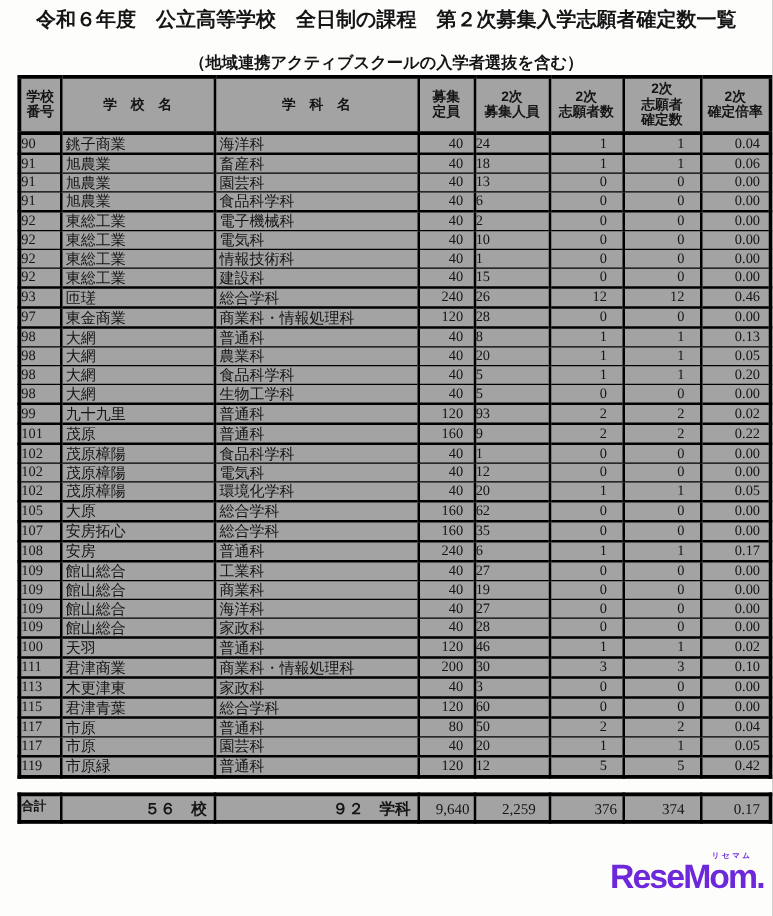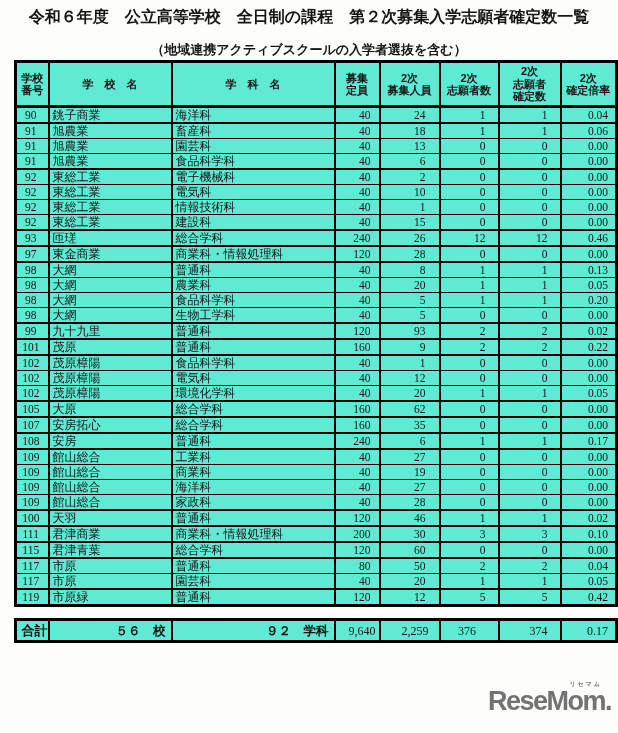--- a/index.html
+++ b/index.html
@@ -13,53 +13,53 @@
     font-weight:bold;font-size:16px;letter-spacing:0px;line-height:19px;
   }
   .subtitle{
     text-align:center;
     font-family:"Liberation Sans","DejaVu Sans",sans-serif;
     font-weight:bold;font-size:13px;line-height:15px;margin-top:16px;
   }
   .twrap{margin-left:14px;margin-top:3px;}
   table{
     border-collapse:collapse;table-layout:fixed;width:601px;
-    border:3px solid #000;background:#5eead4;
+    border:3px solid #000;background:#a3a3a3;
   }
   td{
     border-style:solid;border-color:#000;border-width:1px 2px;
     overflow:hidden;white-space:nowrap;padding:0;
   }
   thead td{
     border-bottom-width:3px;border-top-width:3px;
     font-family:"Liberation Sans","DejaVu Sans",sans-serif;
     font-weight:bold;font-size:11px;line-height:12.5px;
     text-align:center;vertical-align:middle;height:42px;
   }
   tbody td{height:14px;font-size:12px;line-height:14px;vertical-align:middle;}
   tr.grp td{border-top-width:2px;}
-  .c0{text-align:center;padding-right:3px;font-size:11.5px;position:relative;}
+  .c0{text-align:left;padding-right:3px;font-size:11.5px;position:relative;}
   .c1{text-align:left;padding-left:3px;}
   .c2{text-align:left;padding-left:3px;}
   .c3{text-align:right;padding-right:8px;font-size:11.5px;}
-  .c4{text-align:right;padding-right:13px;font-size:11.5px;}
+  .c4{text-align:left;padding-right:13px;font-size:11.5px;}
   .c5{text-align:right;padding-right:12px;font-size:11.5px;}
   .c6{text-align:right;padding-right:12px;font-size:11.5px;}
   .c7{text-align:right;padding-right:7px;font-size:11.5px;}
   .totwrap{margin-left:14px;margin-top:11px;}
   .totwrap table td{border-width:2px;height:19px;}
-  .tlabel{font-family:Liberation Sans, sans-serif;font-weight:bold;
-          font-size:13px;text-align:right;}
+  .tlabel{font-family:Liberation Mono, monospace;font-weight:bold;
+          font-size:10px;text-align:left;}
   .tname{font-family:"Liberation Sans","DejaVu Sans",sans-serif;font-weight:bold;
          font-size:12.5px;text-align:right;padding-right:5px;}
   .tnum{text-align:right;font-size:12px;}
-  .tn3{padding-right:3px;}.tn4{padding-right:10px;}.tn5{padding-right:4px;text-align:center;}
+  .tn3{padding-right:3px;}.tn4{padding-right:10px;}.tn5{padding-right:4px;}
   .tn6{padding-right:12px;text-align:right;}.tn7{padding-right:7px;}
   .logo{
-    position:absolute;right:7px;top:680px;text-align:right;color:#737373;
+    position:absolute;right:7px;top:680px;text-align:right;color:#6d28d9;
     font-family:"Liberation Sans","DejaVu Sans",sans-serif;
   }
   .logo .ruby{
     display:block;font-size:6px;letter-spacing:2px;font-weight:bold;
     padding-right:9px;margin-bottom:-3px;
   }
   .logo .text{
     font-size:27px;font-weight:bold;letter-spacing:-1.5px;line-height:30px;
   }
 </style>
@@ -389,20 +389,30 @@
         </tr>
         <tr class="grp">
           <td class="c0">111</td>
           <td class="c1">君津商業</td>
           <td class="c2">商業科・情報処理科</td>
           <td class="c3">200</td>
           <td class="c4">30</td>
           <td class="c5">3</td>
           <td class="c6">3</td>
           <td class="c7">0.10</td>
+        </tr>
+        <tr class="grp">
+          <td class="c0">113</td>
+          <td class="c1">木更津東</td>
+          <td class="c2">家政科</td>
+          <td class="c3">40</td>
+          <td class="c4">3</td>
+          <td class="c5">0</td>
+          <td class="c6">0</td>
+          <td class="c7">0.00</td>
         </tr>
         <tr class="grp">
           <td class="c0">115</td>
           <td class="c1">君津青葉</td>
           <td class="c2">総合学科</td>
           <td class="c3">120</td>
           <td class="c4">60</td>
           <td class="c5">0</td>
           <td class="c6">0</td>
           <td class="c7">0.00</td>

